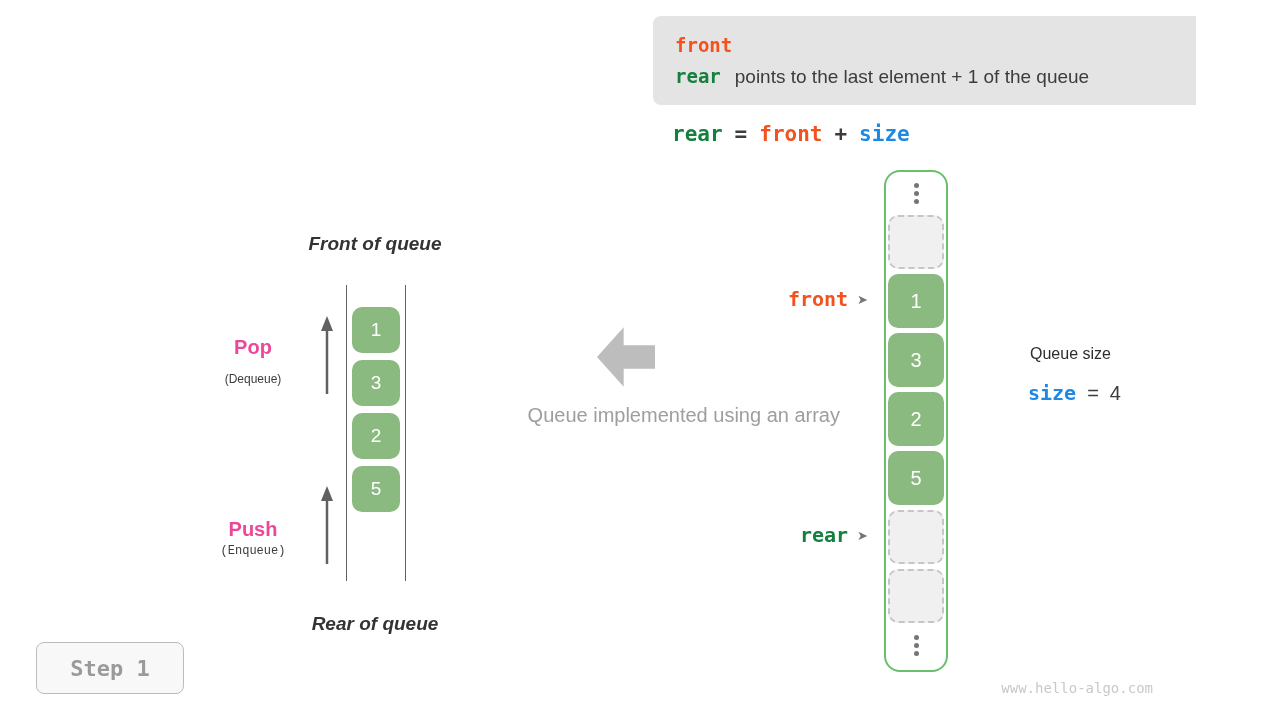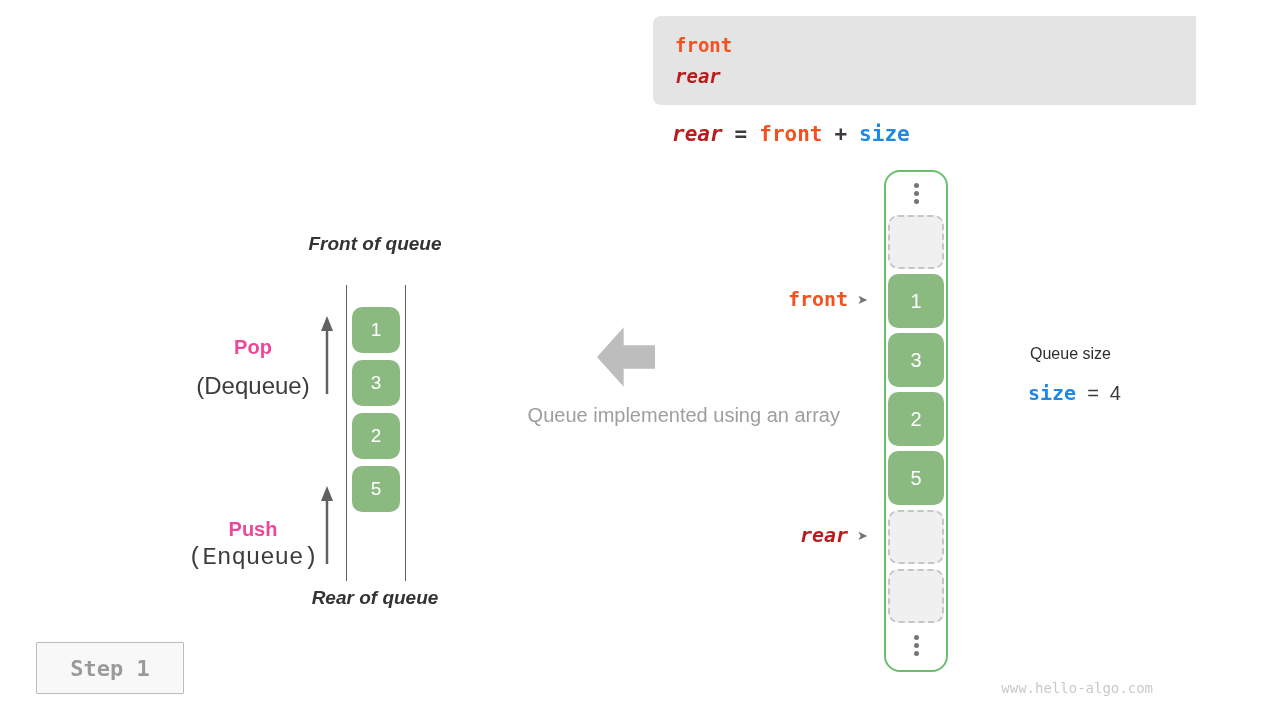--- a/index.html
+++ b/index.html
@@ -2,51 +2,51 @@
 <html><head>
 <meta charset="utf-8">
 <style>
   html,body{margin:0;padding:0;background:#ffffff;}
   .canvas{
     position:relative;width:1196px;height:720px;background:#ffffff;overflow:hidden;
     font-family:"Liberation Sans",sans-serif;color:#3c3c3c;
   }
   .mono{font-family:"DejaVu Sans Mono",monospace;font-weight:bold;}
   .orange{color:#f4511e;}
-  .teal{color:#b91c1c;font-style:italic;}
+  .teal{color:#15803d;}
   .blue{color:#1e88e5;}
   .dark{color:#3c3c3c;}
 
   
   .info-box{
     position:absolute;left:653px;top:16px;width:559px;height:89px;
     background:#e4e4e4;border-radius:8px;display:flex;flex-direction:column;
     justify-content:center;gap:9px;padding:0 0 0 22px;box-sizing:border-box;
   }
   .info-line{font-size:19px;display:flex;align-items:baseline;gap:14px;white-space:nowrap;}
   .info-line .kw{font-size:19px;}
 
   
   .formula{position:absolute;left:672px;top:122px;font-size:21px;display:flex;gap:12px;white-space:nowrap;}
 
   
   .lbl-bold{position:absolute;font-size:19px;font-weight:bold;color:#333;text-align:center;width:160px;font-style:italic;}
   .front-of-queue{left:295px;top:233px;}
-  .rear-of-queue{left:295px;top:587px;text-align:center;}
+  .rear-of-queue{left:295px;top:613px;text-align:center;}
   .channel{
     position:absolute;left:346px;top:285px;width:60px;height:296px;
     border-left:1.5px solid #616161;border-right:1.5px solid #616161;box-sizing:border-box;
     display:flex;flex-direction:column;align-items:center;gap:7px;padding-top:22px;
   }
   .qcell{
     width:48px;height:46px;border-radius:10px;background:#8aba80;color:#ffffff;
     display:flex;align-items:center;justify-content:center;font-size:19px;flex:0 0 auto;
   }
   .op-title{position:absolute;width:160px;text-align:center;font-size:20px;font-weight:bold;color:#ec4899;}
-  .op-sub{position:absolute;width:200px;text-align:center;font-size:24px;color:#3c3c3c;}
+  .op-sub{position:absolute;width:200px;text-align:center;font-size:12px;color:#3c3c3c;}
   .pop-title{left:173px;top:336px;}
   .pop-sub{left:153px;top:372px;}
   .push-title{left:173px;top:518px;}
   .push-sub{left:153px;top:544px;font-family:Liberation Mono, monospace;}
   .up-arrow{position:absolute;width:16px;height:78px;}
   .pop-arrow{left:319px;top:316px;}
   .push-arrow{left:319px;top:486px;}
 
   
   .big-arrow{
@@ -76,39 +76,40 @@
   .front-pointer{left:698px;top:286px;}
   .rear-pointer{left:698px;top:522px;}
 
   
   .queue-size-label{position:absolute;left:1030px;top:345px;font-size:16px;color:#2e2e2e;}
   .queue-size-eq{position:absolute;left:1028px;top:381px;font-size:20px;display:flex;gap:11px;align-items:baseline;}
 
   
   .step-badge{
     position:absolute;left:36px;top:642px;width:146px;height:50px;background:#f8f8f8;
-    border:1px solid #bcbcbc;border-radius:1px;display:flex;align-items:center;justify-content:center;
+    border:1px solid #bcbcbc;border-radius:8px;display:flex;align-items:center;justify-content:center;
     font-size:22px;color:#9a9a9a;
   }
 
   
   .watermark{position:absolute;right:43px;top:680px;font-size:14px;color:#c9c9c9;
     font-family:"DejaVu Sans Mono",monospace;}
 </style>
 </head>
 <body>
 
 <div class="canvas">
 
   <div class="info-box">
     <div class="info-line">
       <span class="kw mono orange">front</span>
     </div>
     <div class="info-line">
       <span class="kw mono teal">rear</span>
+      <span class="desc">points to the last element + 1 of the queue</span>
     </div>
   </div>
 
   <div class="formula mono">
     <span class="teal">rear</span>
     <span class="dark">=</span>
     <span class="orange">front</span>
     <span class="dark">+</span>
     <span class="blue">size</span>
   </div>

